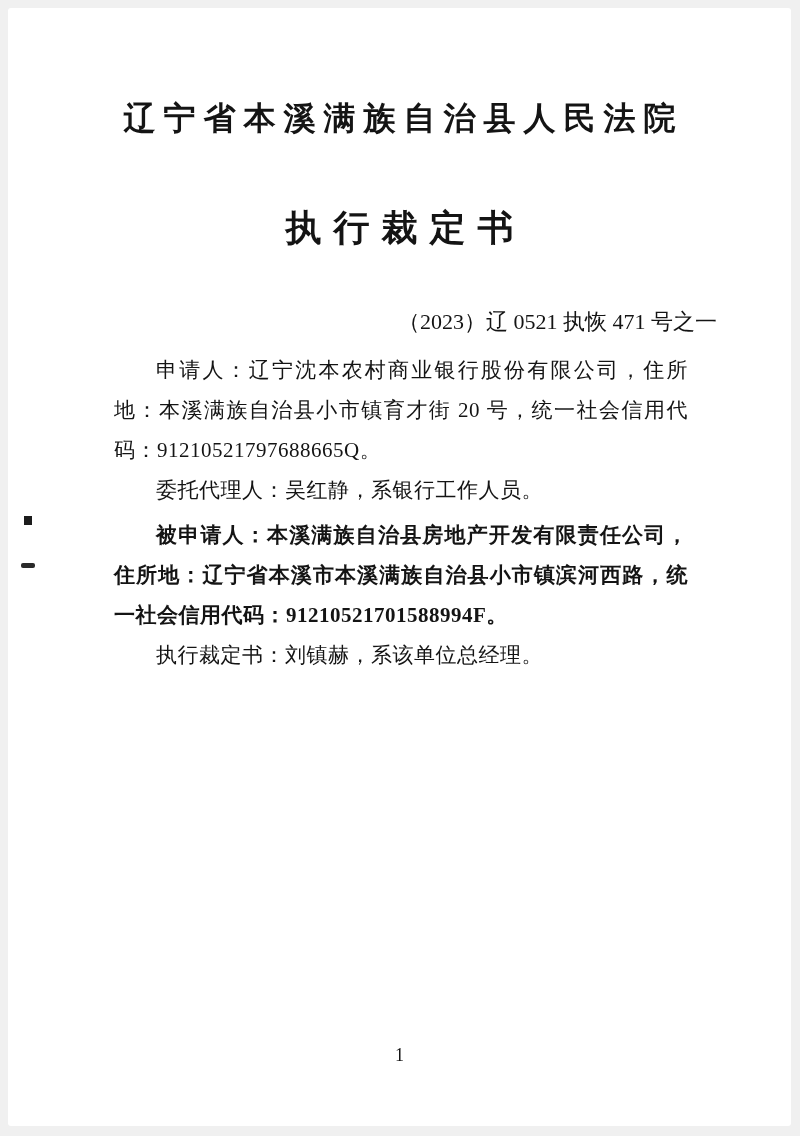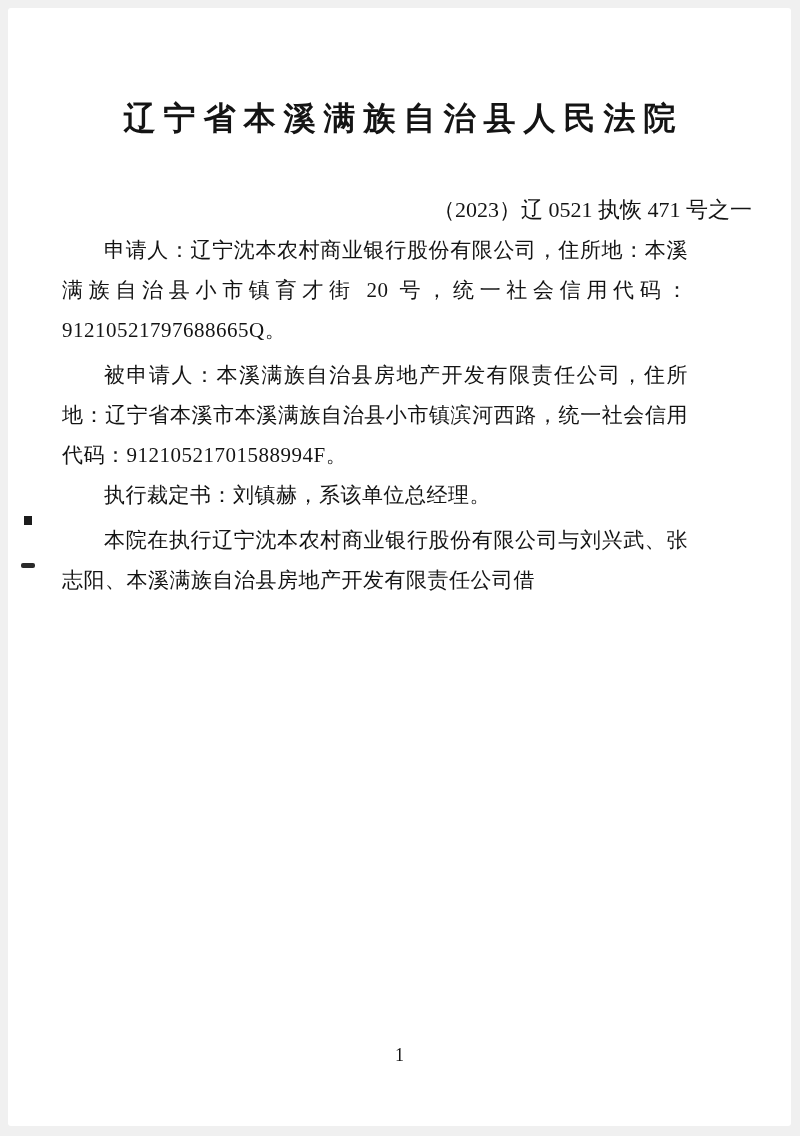--- a/index.html
+++ b/index.html
@@ -36,38 +36,40 @@
     text-align: center;
     font-size: 36px;
     font-weight: bold;
     letter-spacing: 12px;
     padding-left: 12px;
     line-height: 44px;
     white-space: nowrap;
   }
   .case-number {
     margin-top: 52px;
-    padding-right: 39px;
+    padding-right: 74px;
     text-align: right;
     font-size: 22px;
     line-height: 40px;
   }
   .doc-body {
-    padding: 0 103px 0 54px;
+    margin-top: 8px;
+    padding: 0 103px 0 106px;
     font-size: 21px;
     line-height: 40px;
     text-align: justify;
     letter-spacing: 0.5px;
   }
   .doc-body p {
     margin: 0;
     text-indent: 2em;
   }
   .doc-body p.sp {
     margin-top: 5px;
+    font-weight: bold;
   }
   .page-number {
     position: absolute;
     left: 0;
     right: 0;
     bottom: 62px;
     text-align: center;
     font-size: 18px;
     line-height: 18px;
   }
@@ -90,28 +92,29 @@
     background: #2a2a2a;
   }
 </style>
 </head>
 <body>
 
 <div class="page">
 
   <h1 class="court-name">辽宁省本溪满族自治县人民法院</h1>
 
+  <h2 class="doc-type">执行裁定书</h2>
 
   <div class="case-number">（2023）辽 0521 执恢 471 号之一</div>
 
   <div class="doc-body">
     <p>申请人：辽宁沈本农村商业银行股份有限公司，住所地：本溪满族自治县小市镇育才街 20 号，统一社会信用代码：91210521797688665Q。</p>
+    <p>委托代理人：吴红静，系银行工作人员。</p>
     <p class="sp">被申请人：本溪满族自治县房地产开发有限责任公司，住所地：辽宁省本溪市本溪满族自治县小市镇滨河西路，统一社会信用代码：91210521701588994F。</p>
     <p>执行裁定书：刘镇赫，系该单位总经理。</p>
-    <p class="sp">本院在执行辽宁沈本农村商业银行股份有限公司与刘兴武、张志阳、本溪满族自治县房地产开发有限责任公司借</p>
   </div>
 
   <div class="ink-speck speck-1"></div>
   <div class="ink-speck speck-2"></div>
 
   <div class="page-number">1</div>
 
 </div>
 
 </body></html>

